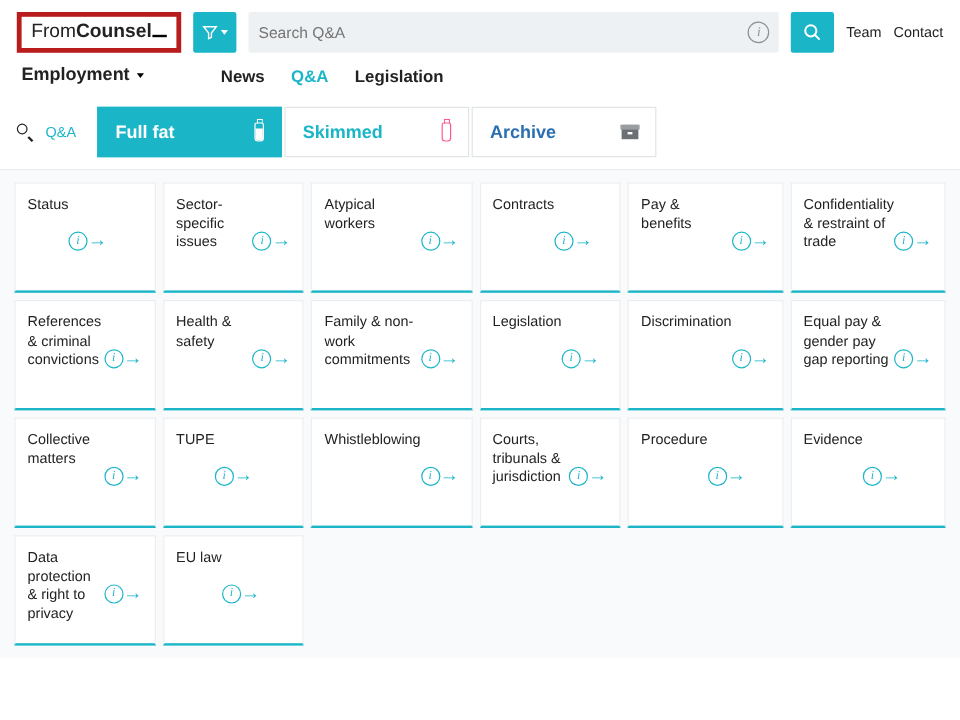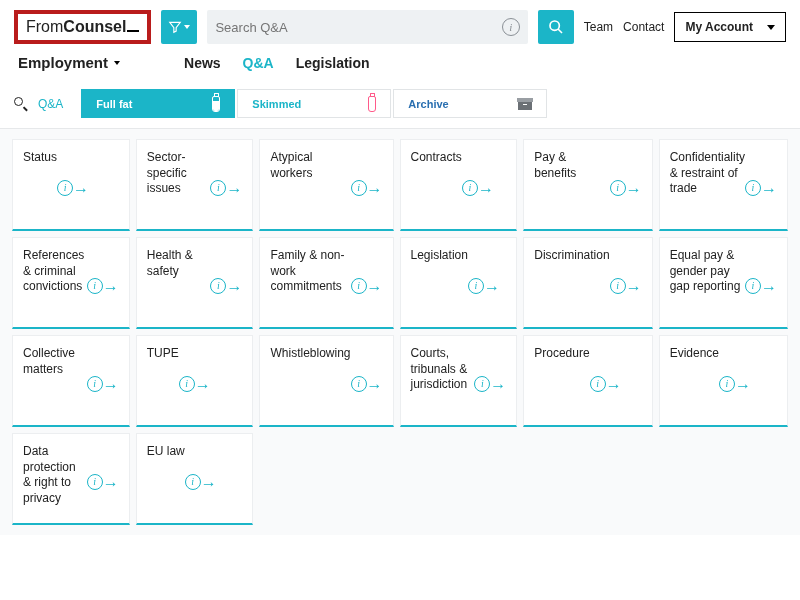--- a/index.html
+++ b/index.html
@@ -23,21 +23,21 @@
   .navtab { font-weight: 700; font-size: 14px; cursor: pointer; }
   .navtab.active { color: #1bb5c8; }
 
   .subrow { display: flex; align-items: center; gap: 10px; padding: 8px 14px 10px 14px; border-bottom: 1px solid #e6e8ea; }
   .subrow .crumb { color: #1bb5c8; font-size: 12px; display: flex; align-items: center; gap: 6px; }
   .mag-sm { width: 14px; height: 14px; position: relative; }
   .mag-sm .c { width: 9px; height: 9px; border: 1.5px solid #222; border-radius: 50%; position: absolute; top: 0; left: 0; }
   .mag-sm .h { width: 5px; height: 1.5px; background: #222; position: absolute; bottom: 1px; right: 0; transform: rotate(45deg); }
 
   .viewtabs { display: flex; gap: 2px; margin-left: 8px; }
-  .vtab { width: 154px; height: 29px; display: flex; align-items: center; justify-content: space-between; padding: 0 14px; font-size: 11px; font-weight: 700; border: 1px solid #e1e4e6; background: #fff; cursor: pointer; }
+  .vtab { width: 154px; height: 42px; display: flex; align-items: center; justify-content: space-between; padding: 0 14px; font-size: 15px; font-weight: 700; border: 1px solid #e1e4e6; background: #fff; cursor: pointer; }
   .vtab.active { background: #1bb5c8; color: #fff; border-color: #1bb5c8; }
   .vtab.sk { color: #1bb5c8; }
   .vtab.ar { color: #2a6fb0; text-align: right; }
   .bottle { width: 8px; height: 16px; border: 1.5px solid currentColor; border-radius: 2px 2px 3px 3px; position: relative; }
   .bottle::before { content: ""; position: absolute; top: -4px; left: 1px; width: 3px; height: 3px; border: 1.5px solid currentColor; border-bottom: none; border-radius: 1px 1px 0 0; }
   .bottle.full::after { content: ""; position: absolute; bottom: 0; left: 0; right: 0; height: 70%; background: currentColor; border-radius: 0 0 2px 2px; }
   .bottle.pink { color: #ff5a8a; }
   .archive-ico { width: 14px; height: 12px; background: #6b7075; position: relative; }
   .archive-ico::before { content: ""; position: absolute; top: 0; left: -1px; right: -1px; height: 4px; background: #999ea3; }
   .archive-ico::after { content: ""; position: absolute; top: 6px; left: 5px; width: 4px; height: 1.5px; background: #fff; }
@@ -71,24 +71,20 @@
     <span class="info-circ">i</span>
   </div>
   <div class="search-btn">
     <svg width="16" height="16" viewBox="0 0 24 24" fill="none" stroke="#fff" stroke-width="2.5">
         <circle cx="10" cy="10" r="7"></circle>
         <line x1="21" y1="21" x2="15" y2="15"></line>
       </svg>
   </div>
   <span class="toplink">Team</span>
   <span class="toplink">Contact</span>
-  <div class="account-btn">
-    <span>My Account</span>
-    <span class="caret-down"></span>
-  </div>
 </div>
 
 <div class="navrow">
   <div class="navcat">
     <span>Employment</span>
     <span class="caret-down sm"></span>
   </div>
   <div style="width:20px"></div>
   <span class="navtab">News</span>
   <span class="navtab active">Q&amp;A</span>

